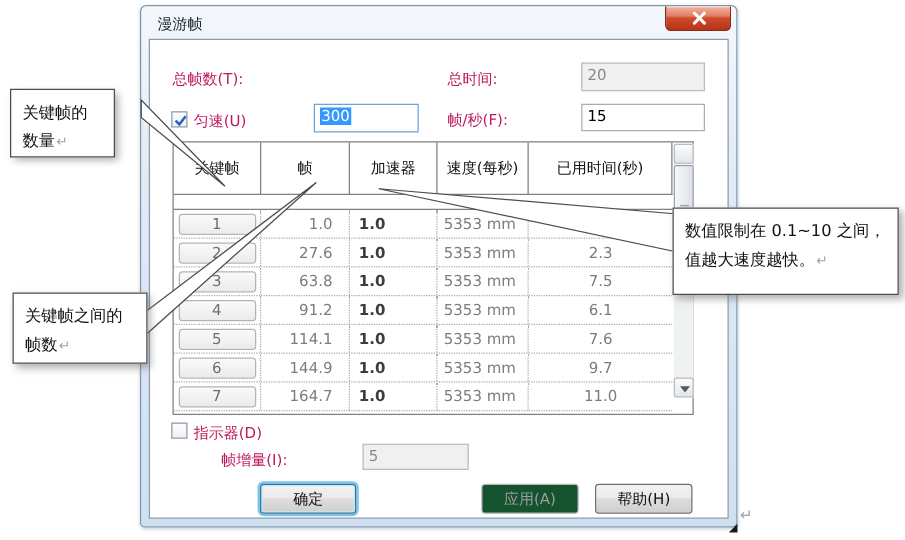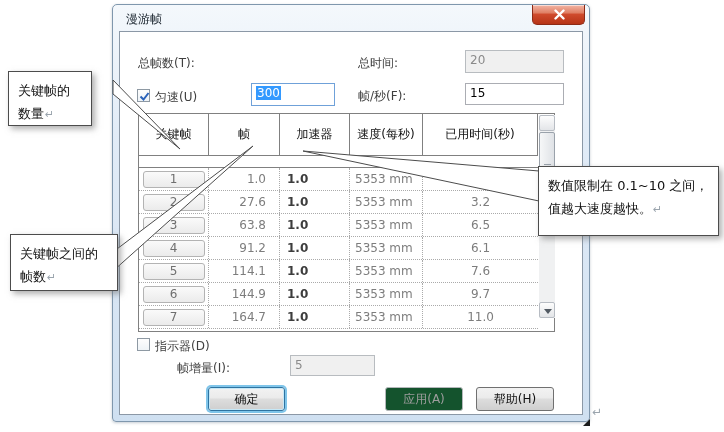--- a/index.html
+++ b/index.html
@@ -16,21 +16,21 @@
   .title { position:absolute; left:13px; top:6px; font-size:12px; color:#17212b; }
   .close-btn { position:absolute; left:419px; top:0; width:53px; height:20px;
     border:1px solid #8c2a16; border-top:none; border-radius:0 0 5px 5px;
     background:linear-gradient(180deg,#f3b5a5 0%,#e08166 40%,#cf4a2c 50%,#b63417 100%);
     box-shadow:inset 0 1px 0 rgba(255,255,255,.55); cursor:pointer; }
   .close-btn svg { position:absolute; left:21px; top:4px; }
 
   
   .panel { position:absolute; left:6px; top:26px; width:464px; height:384px;
     background:#fff; border:1px solid #8b98a6; }
-  .lbl { position:absolute; white-space:nowrap; color:#404040; }
+  .lbl { position:absolute; white-space:nowrap; color:#be185d; }
   .tbox { position:absolute; border:1px solid #abadb3; background:#fff; padding:2px 4px;
     font-size:12px; color:#000; overflow:hidden; white-space:nowrap; }
   .tbox.focus { border-color:#6fa1d9;margin-top:32px; }
   .tbox.disabled { background:#f0f0f0; border-color:#b8bcc0; color:#8a8a8a; }
   .sel { background:#3399ff; color:#fff; padding:0 1px; }
   .chk { position:absolute; width:13px; height:13px; border:1px solid #8e99a3;
     background:linear-gradient(180deg,#fdfdfd,#eef3f7); }
   .chk svg { position:absolute; left:0; top:0; }
 
   
@@ -142,30 +142,30 @@
             <div class="td c4">5353 mm</div>
             <div class="td c5">0.1</div>
           </div>
           <div class="tr">
             <div class="td c1">
                 <span class="keybtn">2</span>
               </div>
             <div class="td c2">27.6</div>
             <div class="td c3">1.0</div>
             <div class="td c4">5353 mm</div>
-            <div class="td c5">3.2</div>
+            <div class="td c5">2.3</div>
           </div>
           <div class="tr">
             <div class="td c1">
                 <span class="keybtn">3</span>
               </div>
             <div class="td c2">63.8</div>
             <div class="td c3">1.0</div>
             <div class="td c4">5353 mm</div>
-            <div class="td c5">6.5</div>
+            <div class="td c5">7.5</div>
           </div>
           <div class="tr">
             <div class="td c1">
                 <span class="keybtn">4</span>
               </div>
             <div class="td c2">91.2</div>
             <div class="td c3">1.0</div>
             <div class="td c4">5353 mm</div>
             <div class="td c5">6.1</div>
           </div>

